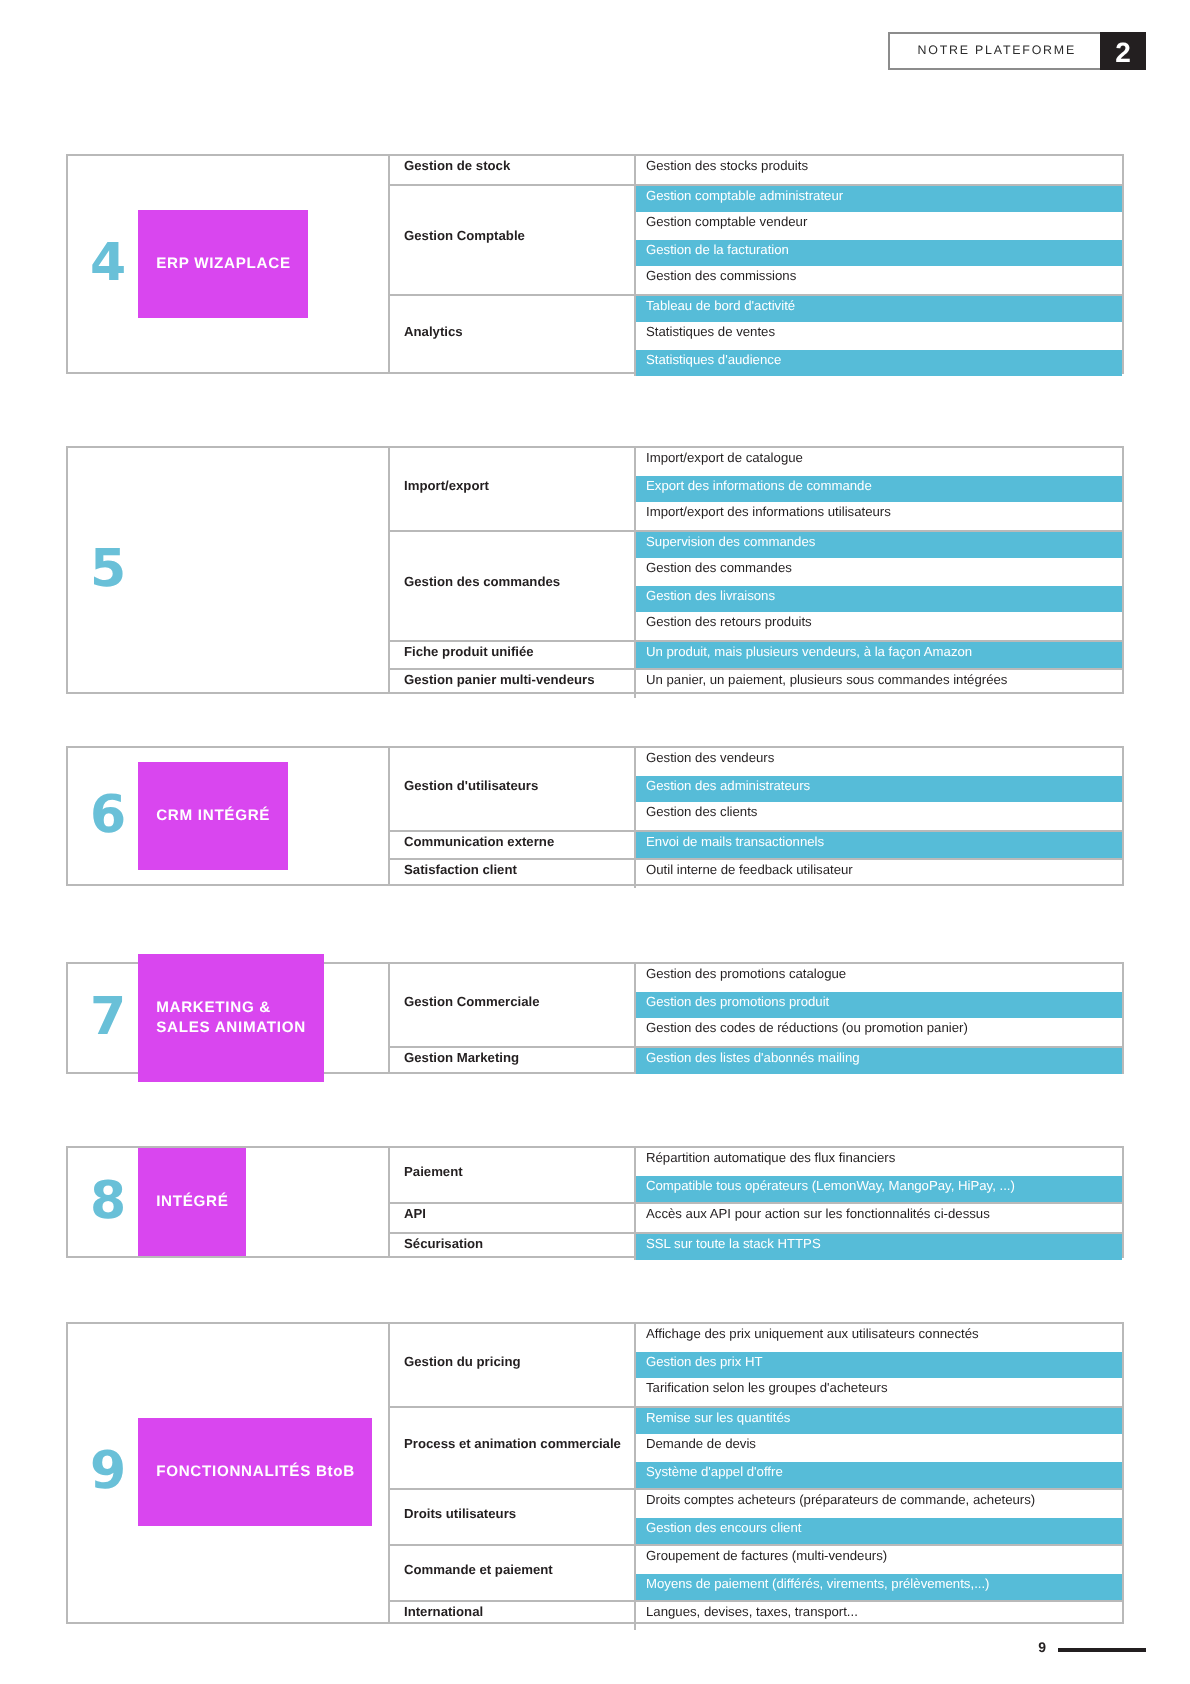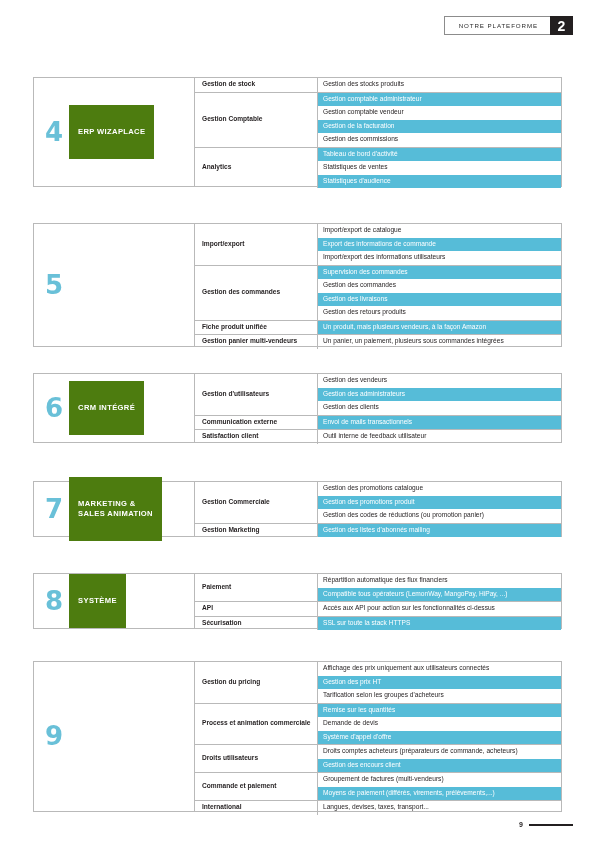--- a/index.html
+++ b/index.html
@@ -73,21 +73,21 @@
   .sec-num {
     font-size: 26px;
     font-weight: bold;
     color: #69c0d8;
     line-height: 1;
     margin-right: 7px;
     font-family: "DejaVu Sans", sans-serif;
     letter-spacing: -1px;
   }
   .sec-badge {
-    background: #4d7c0f;
+    background: #d946ef;
     color: #ffffff;
     font-size: 7.6px;
     font-weight: bold;
     letter-spacing: 0.35px;
     padding: 22px 9px;
     line-height: 1.38;
     white-space: pre-line;
   }
 
   .sec-body {
@@ -279,21 +279,21 @@
           <div class="grp-label">Gestion Marketing</div>
           <div class="grp-rows">
             <div class="row hl">Gestion des listes d'abonnés mailing</div>
           </div>
         </div>
       </div>
     </div>
     <div class="section" style="top: 573px; height: 56px;">
       <div class="sec-title-cell">
         <div class="sec-num">8</div>
-        <div class="sec-badge">SYSTÈME</div>
+        <div class="sec-badge">INTÉGRÉ</div>
       </div>
       <div class="sec-body">
         <div class="grp">
           <div class="grp-label">Paiement</div>
           <div class="grp-rows">
             <div class="row">Répartition automatique des flux financiers</div>
             <div class="row hl">Compatible tous opérateurs (LemonWay, MangoPay, HiPay, ...)</div>
           </div>
         </div>
         <div class="grp">
@@ -306,20 +306,21 @@
           <div class="grp-label">Sécurisation</div>
           <div class="grp-rows">
             <div class="row hl">SSL sur toute la stack HTTPS</div>
           </div>
         </div>
       </div>
     </div>
     <div class="section" style="top: 661px; height: 150.5px;">
       <div class="sec-title-cell">
         <div class="sec-num">9</div>
+        <div class="sec-badge">FONCTIONNALITÉS BtoB</div>
       </div>
       <div class="sec-body">
         <div class="grp">
           <div class="grp-label">Gestion du pricing</div>
           <div class="grp-rows">
             <div class="row">Affichage des prix uniquement aux utilisateurs connectés</div>
             <div class="row hl">Gestion des prix HT</div>
             <div class="row">Tarification selon les groupes d'acheteurs</div>
           </div>
         </div>

